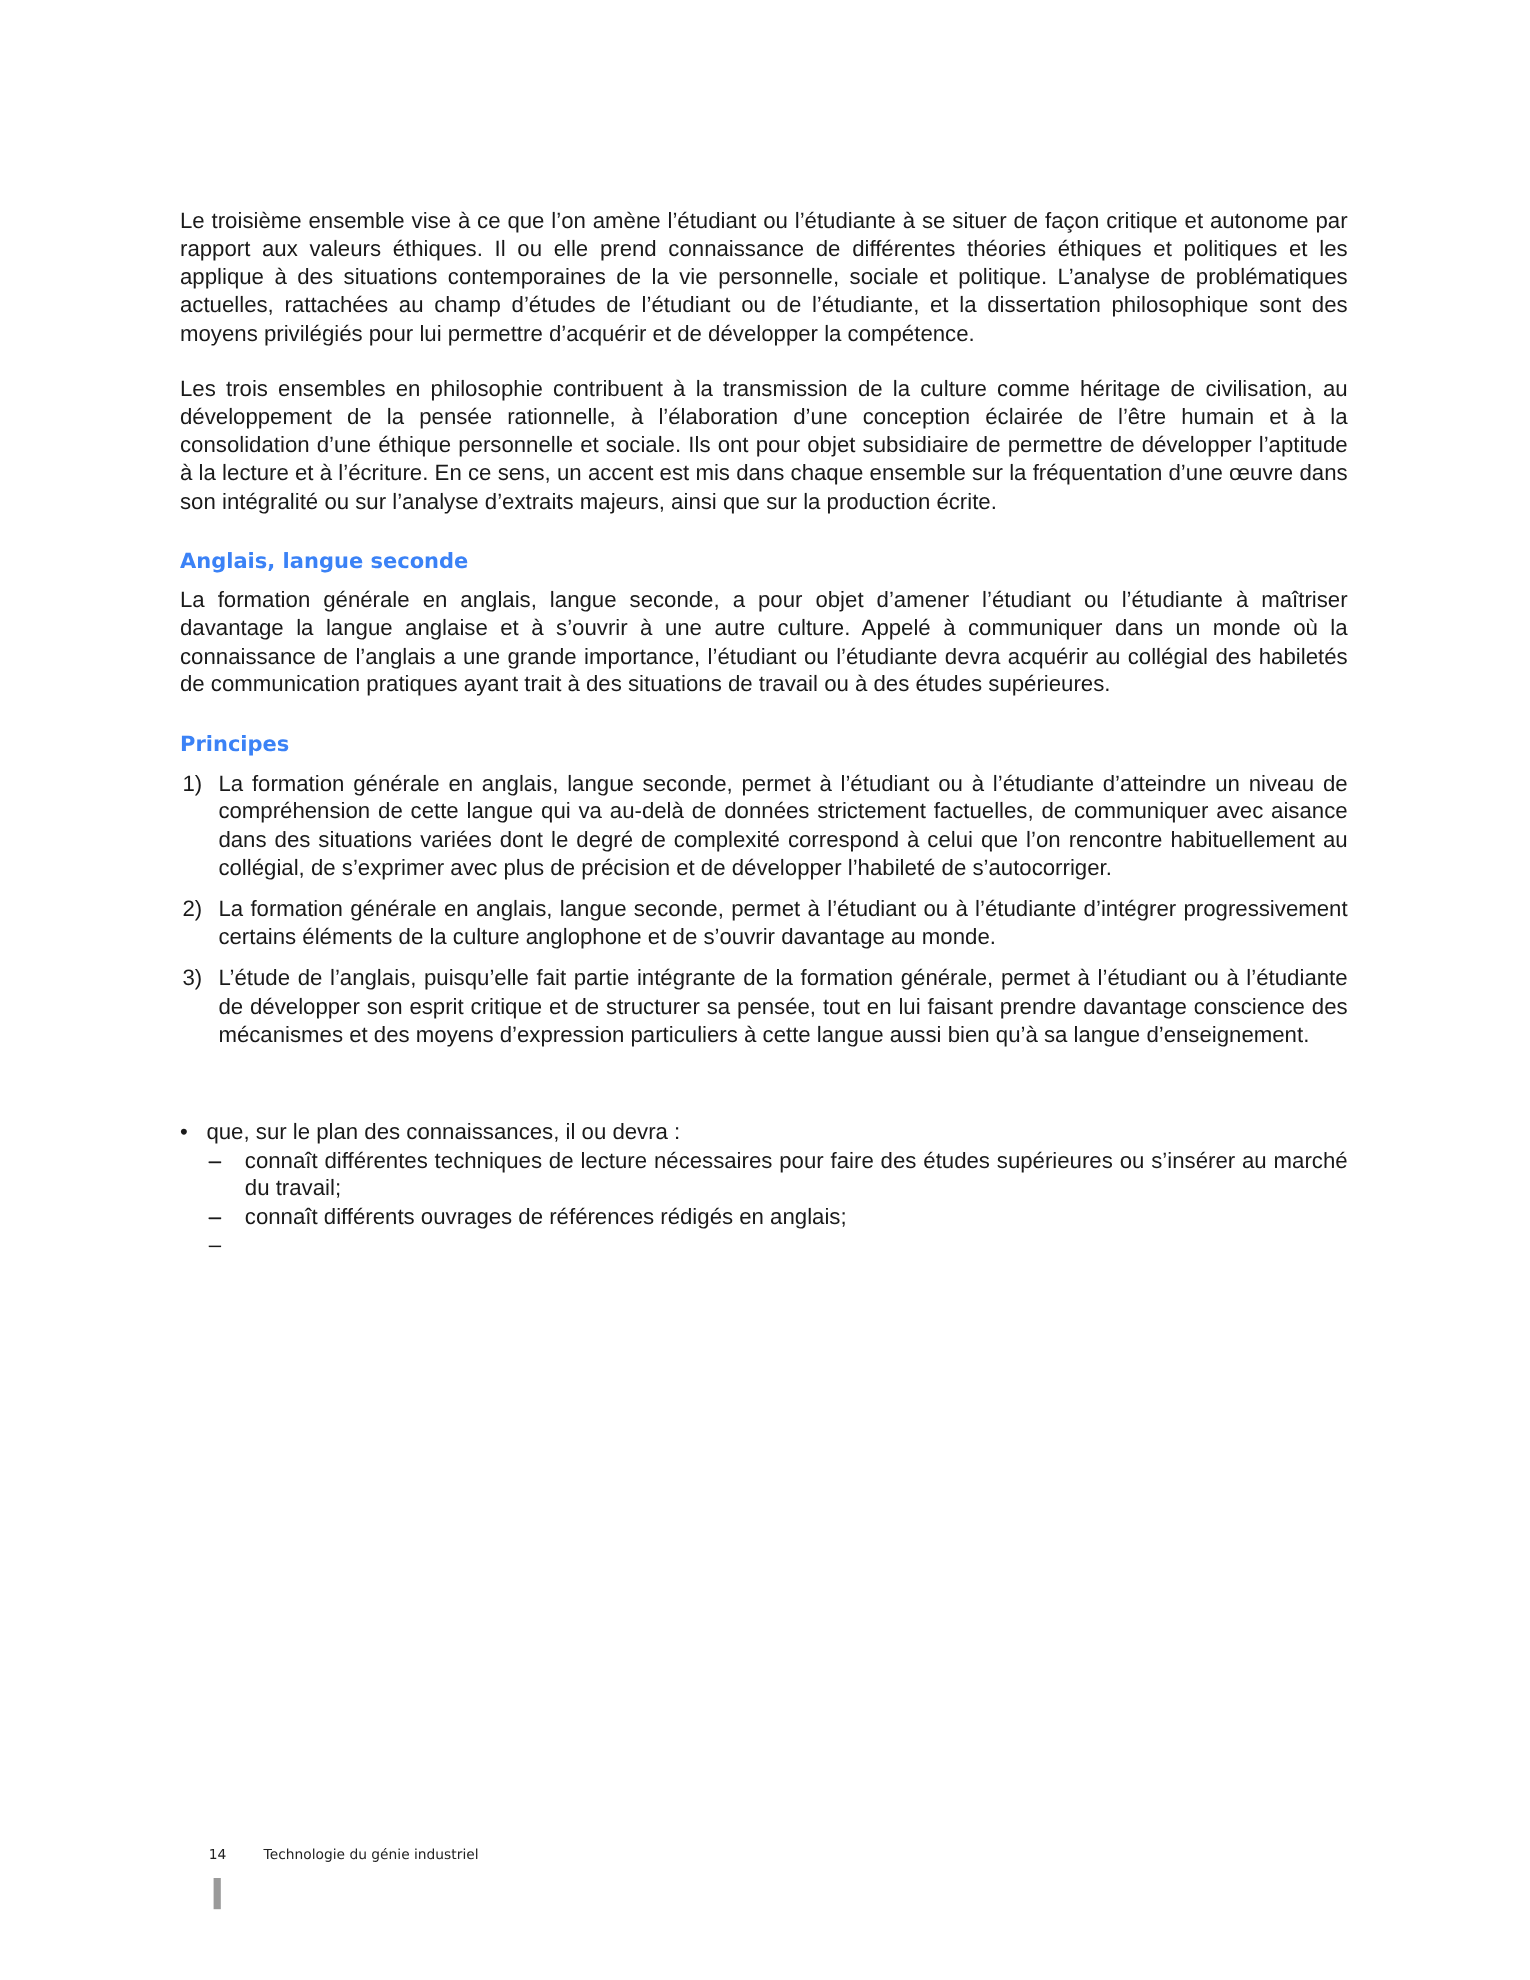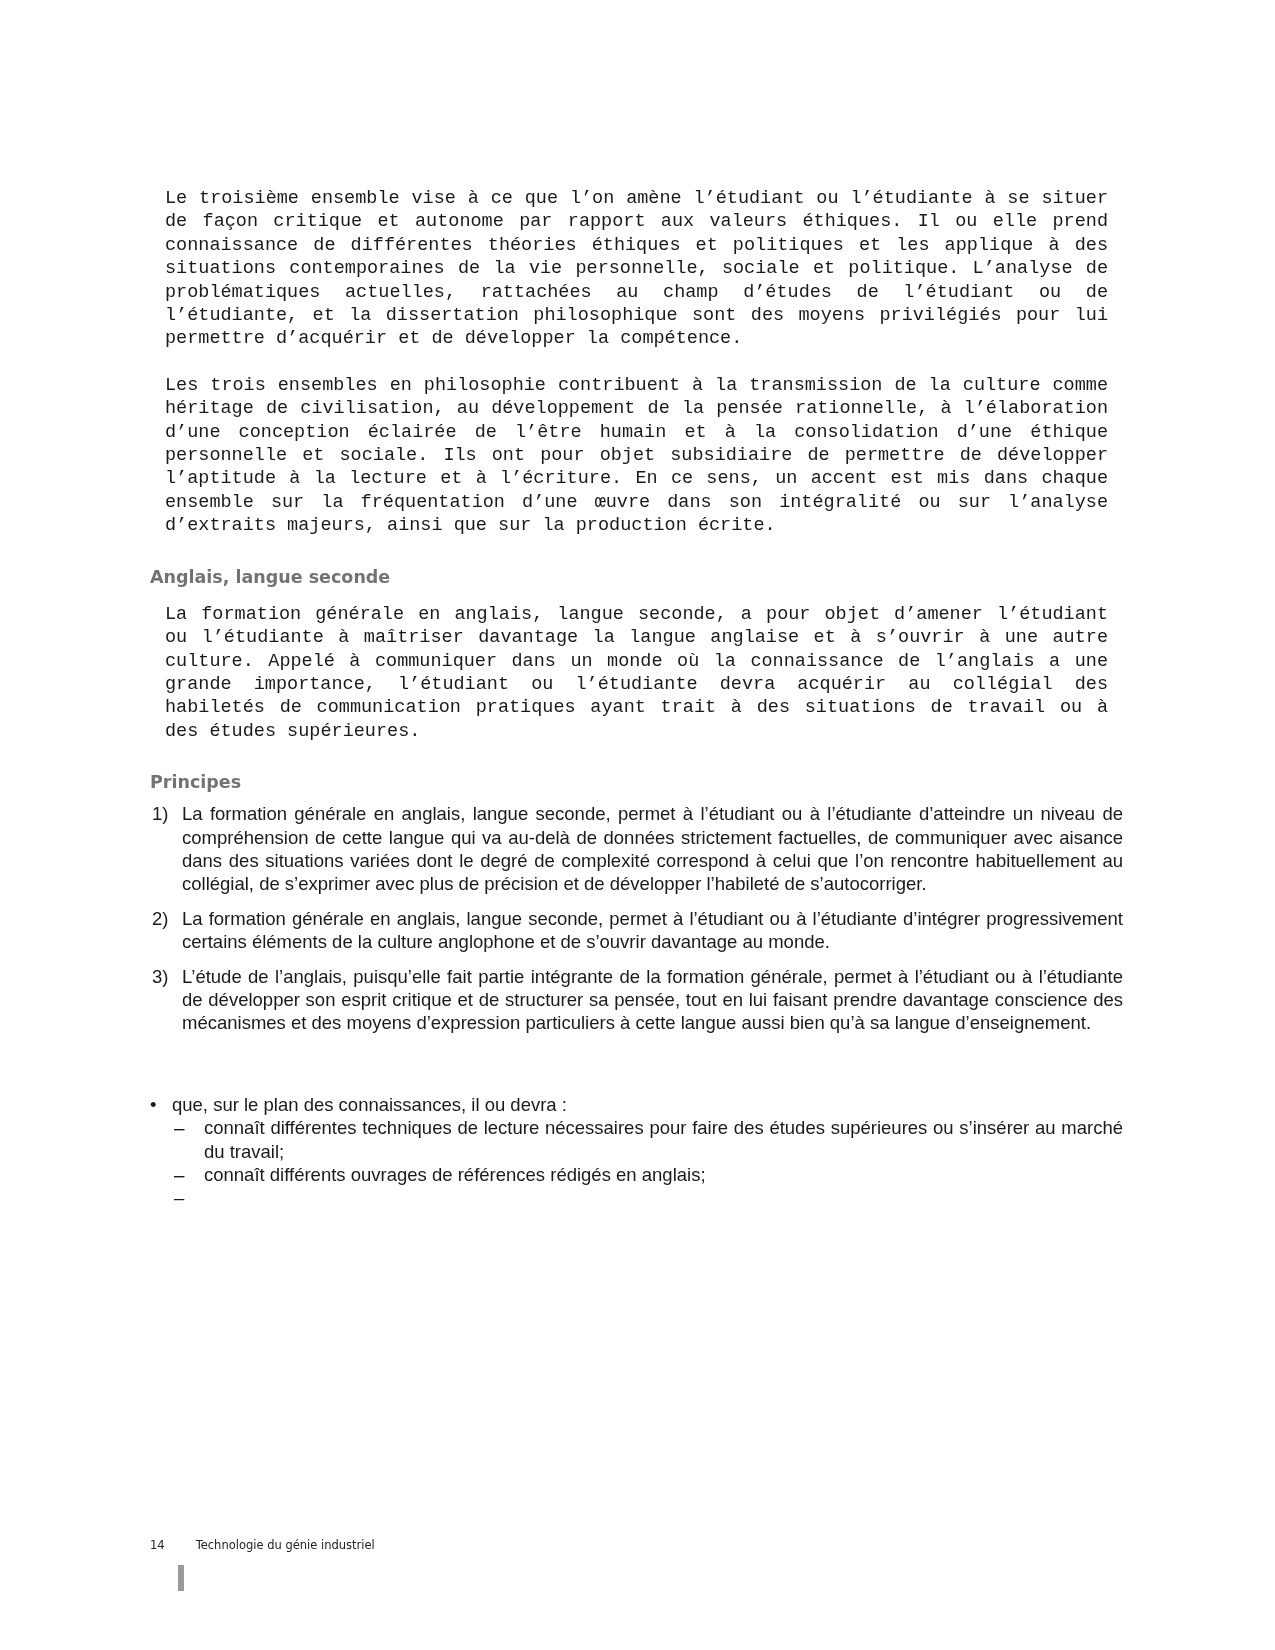--- a/index.html
+++ b/index.html
@@ -2,40 +2,40 @@
 <html><head>
   <meta charset="utf-8">
   <style>
     html, body { margin: 0; padding: 0; background: #ffffff; }
     body { width: 1275px; height: 1650px; position: relative; overflow: hidden; }
     .page {
       position: absolute; left: 150px; top: 172px; width: 973px;
       font-family: "Liberation Sans", sans-serif; font-size: 18.5px; line-height: 23.4px;
       color: #1a1a1a;
     }
-    .para { margin: 15px; text-align: justify; font-family: Liberation Mono, monospace; }
+    .para { margin: 0; text-align: justify; }
     .para + .para { margin-top: 23px; }
     .heading {
       font-family: "DejaVu Sans", sans-serif; font-weight: bold; font-size: 17.5px;
-      margin: 28px 0 9px 0; line-height: 22px; color: #737373;
+      margin: 28px 0 9px 0; line-height: 22px; color: #3b82f6;
     }
     .numlist { margin: 0; padding: 0; list-style: none; }
     .numlist li { position: relative; padding-left: 32px; text-align: justify; margin-bottom: 11px; }
     .numlist .num { position: absolute; left: 2px; top: 0; }
     .intro-gap { height: 23px; }
     .bullet { position: relative; padding-left: 22px; }
     .bullet .dot { position: absolute; left: 0; top: 0; }
     .dashlist { margin: 0; padding: 0; list-style: none; }
     .dashlist li { position: relative; padding-left: 54px; text-align: justify; }
     .dashlist .dash { position: absolute; left: 24px; top: 0; }
     .footer {
       position: absolute; left: 150px; top: 1538px;
       font-family: "DejaVu Sans", sans-serif; font-size: 11.5px; color: #222;
     }
-    .footer .pg { display: inline-block; width: 42px; }
+    .footer .pg { display: inline-block; width: 42px; margin-left: 24px; }
     .footer-bar {
       position: absolute; left: 178px; top: 1565px; width: 6px; height: 26px; background: #9a9a9a;
     }
     .spacer-lg { height: 24px; }
   </style>
 </head>
 <body>
 
 <div class="page">
   <p class="para">Le troisième ensemble vise à ce que l’on amène l’étudiant ou l’étudiante à se situer de façon critique et autonome par rapport aux valeurs éthiques. Il ou elle prend connaissance de différentes théories éthiques et politiques et les applique à des situations contemporaines de la vie personnelle, sociale et politique. L’analyse de problématiques actuelles, rattachées au champ d’études de l’étudiant ou de l’étudiante, et la dissertation philosophique sont des moyens privilégiés pour lui permettre d’acquérir et de développer la compétence.</p>

